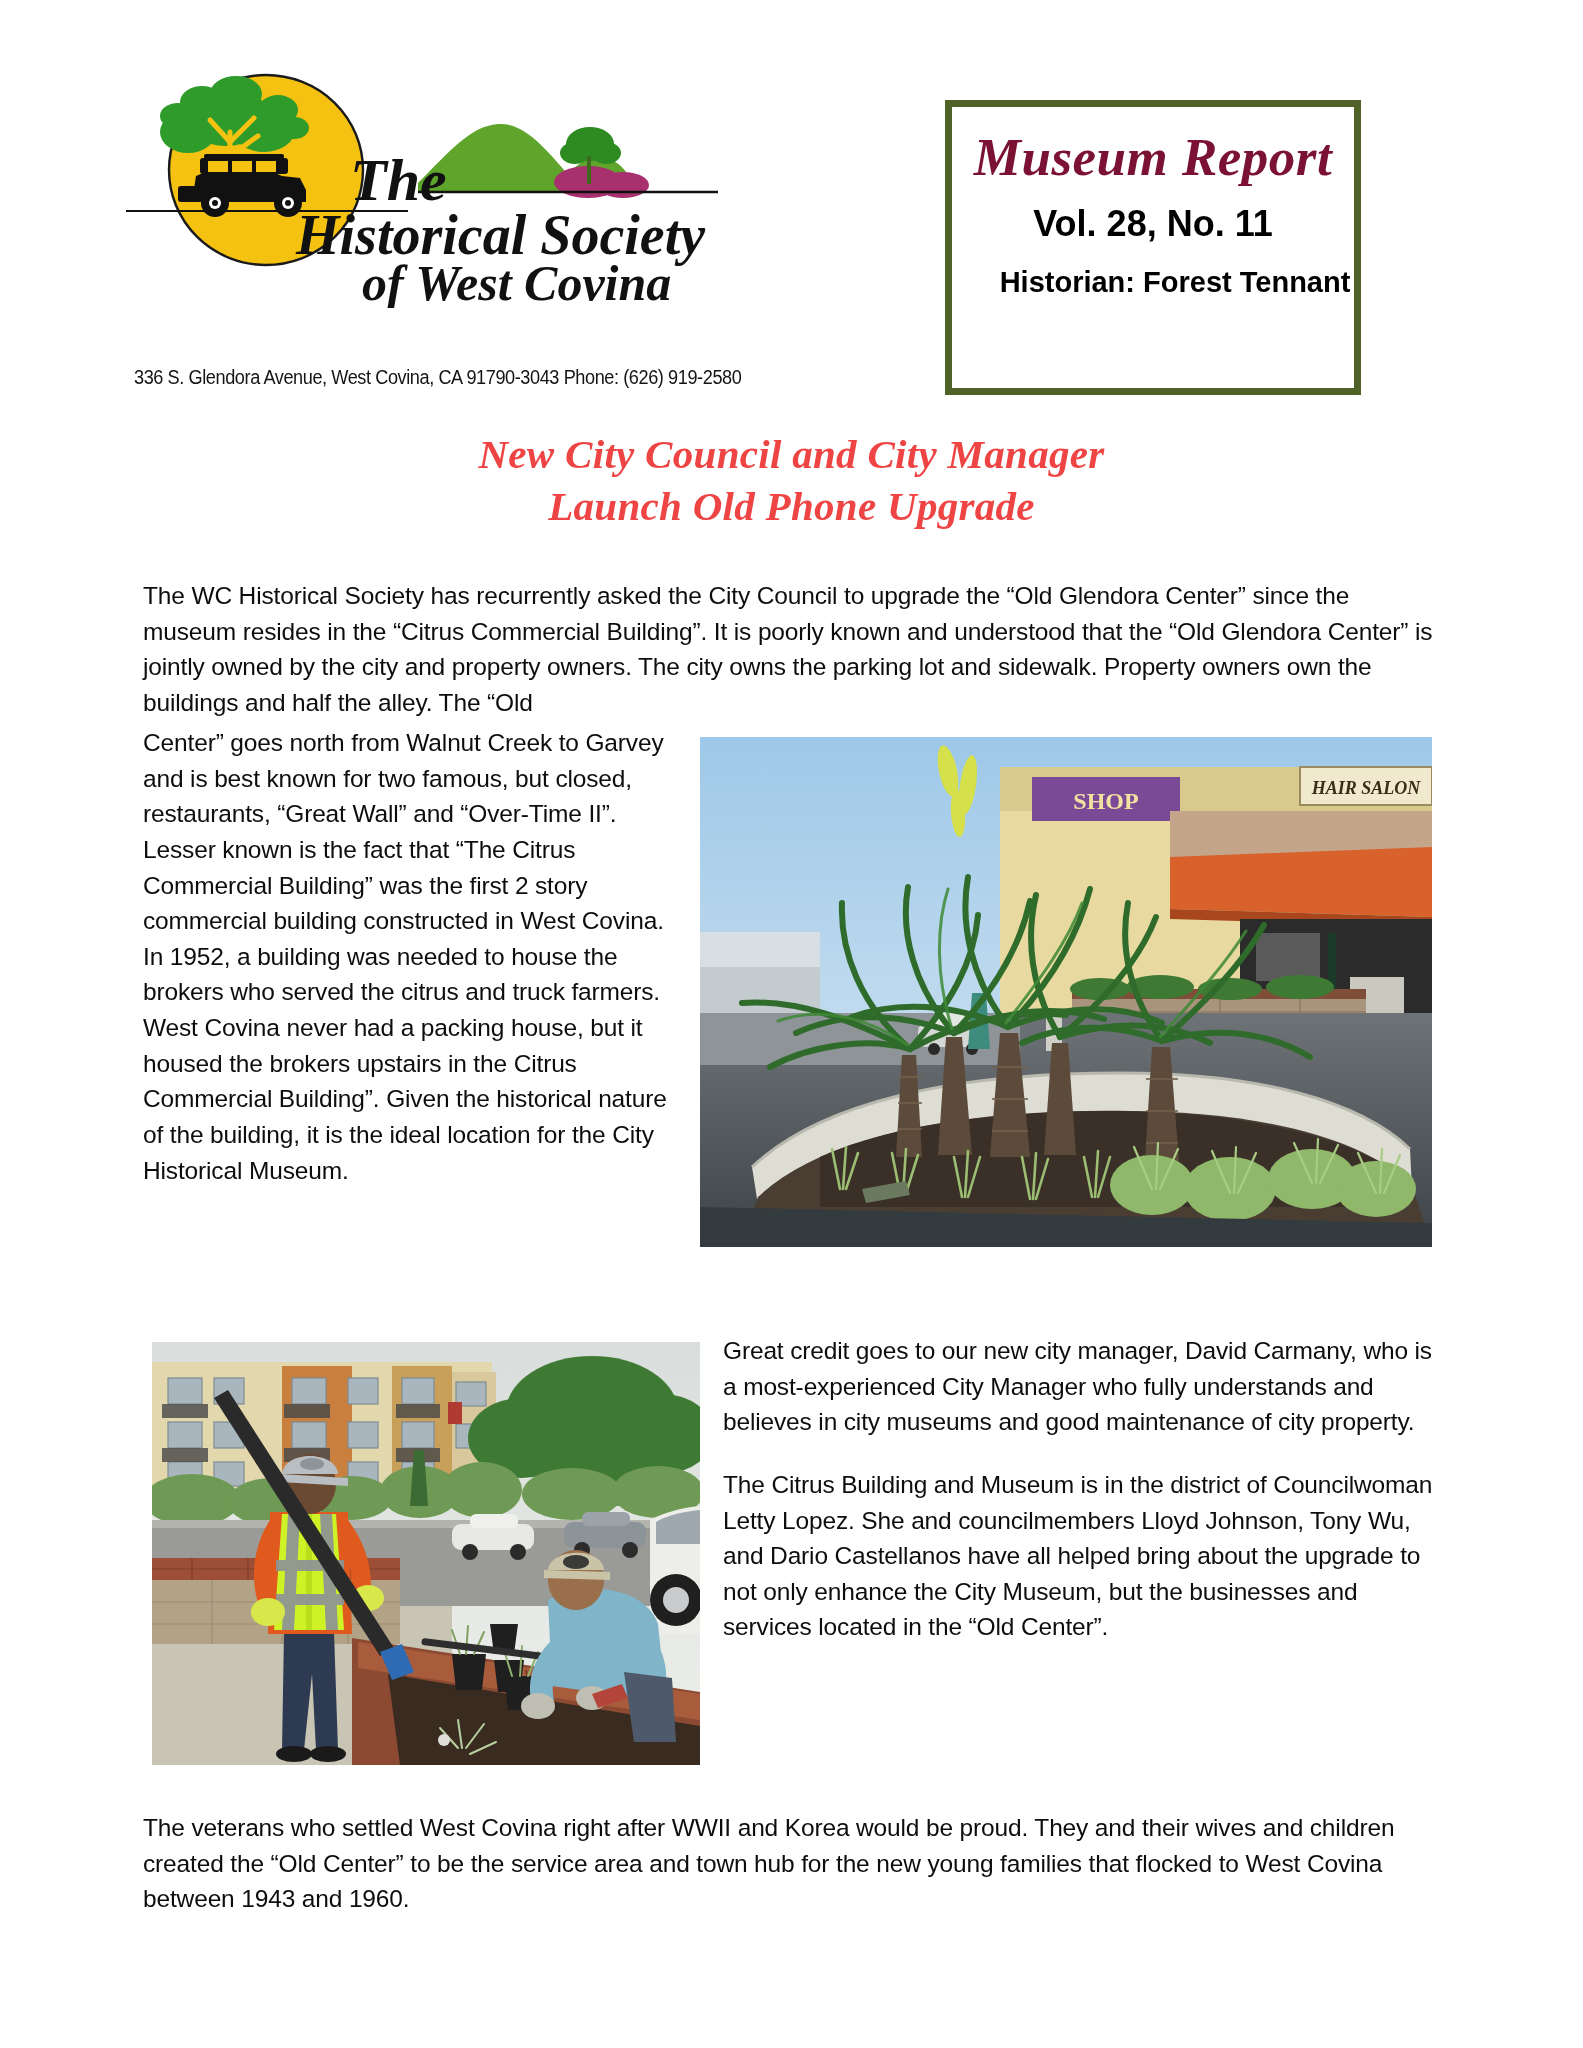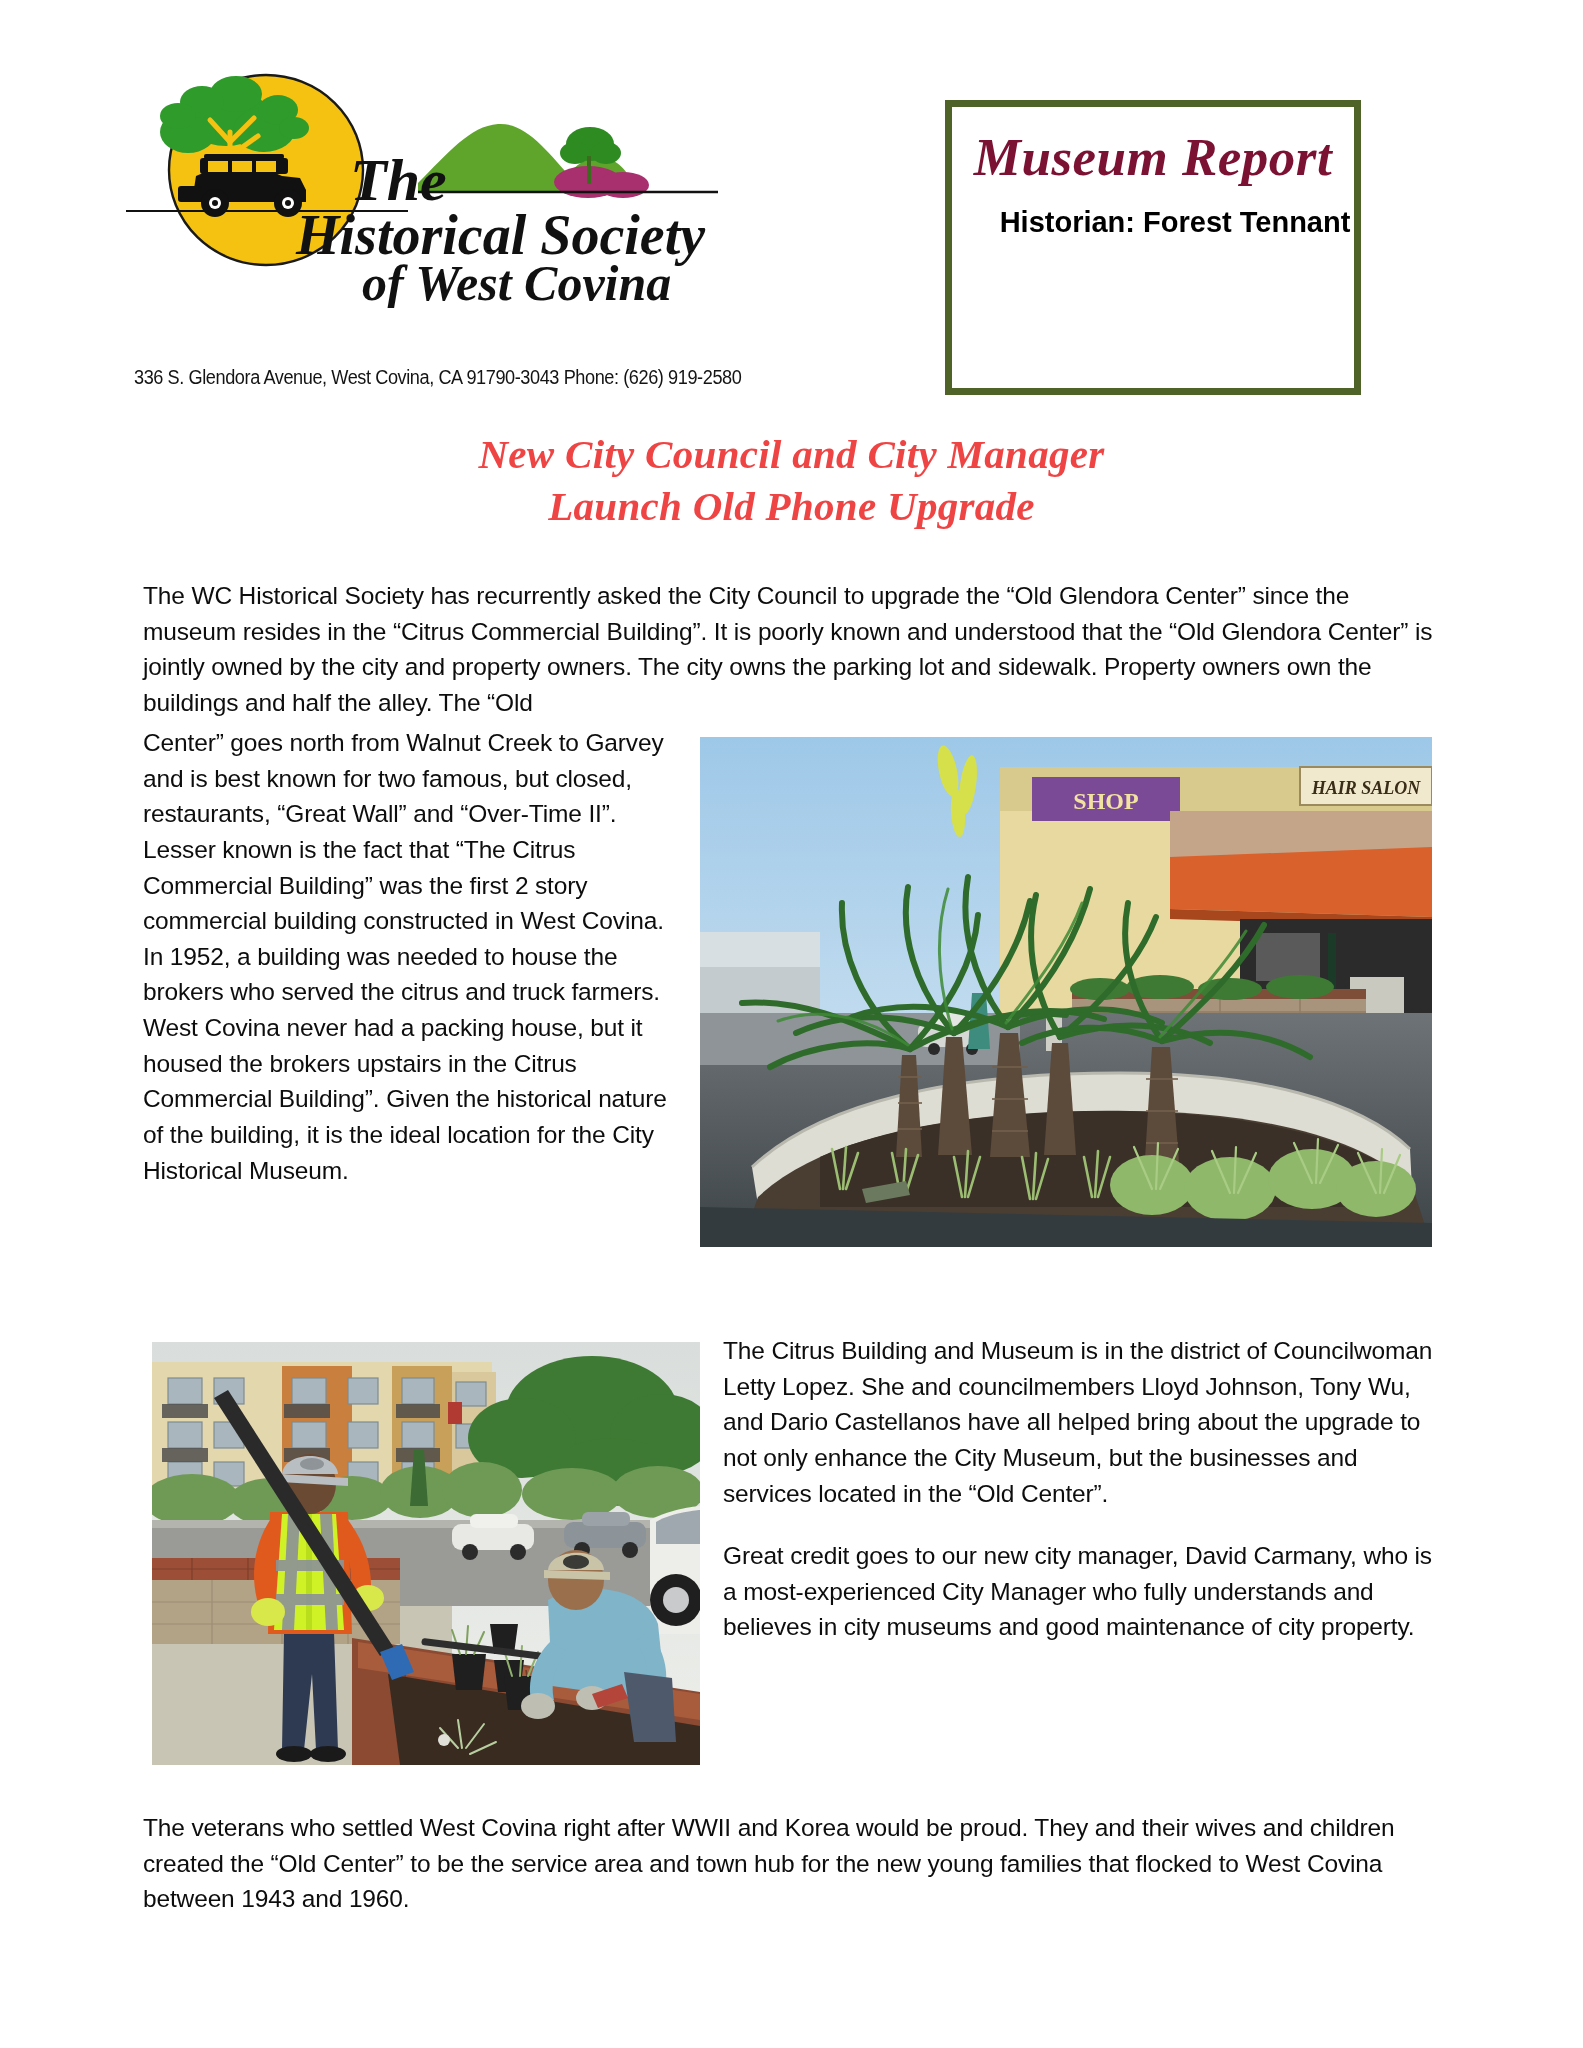--- a/index.html
+++ b/index.html
@@ -222,35 +222,36 @@
       <text x="232" y="142" font-family="Liberation Serif, serif" font-style="italic" font-weight="bold" font-size="60" fill="#111111">The</text>
       <text x="178" y="196" font-family="Liberation Serif, serif" font-style="italic" font-weight="bold" font-size="56" fill="#111111">Historical Society</text>
       <text x="244" y="242" font-family="Liberation Serif, serif" font-style="italic" font-weight="bold" font-size="50" fill="#111111">of West Covina</text>
     </svg>
   </div>
 
   <div class="org-address">336 S. Glendora Avenue, West Covina, CA 91790-3043   Phone: (626) 919-2580</div>
 
   <div class="report-box">
     <div class="report-title">Museum Report</div>
+    <div class="report-vol">Vol. 28, No. 11</div>
     <div class="report-historian">Historian: Forest Tennant</div>
   </div>
 
   <div class="headline">
     <div>New City Council and City Manager</div>
     <div>Launch Old Phone Upgrade</div>
   </div>
 
   <div class="body-text para-intro">The WC Historical Society has recurrently asked the City Council to upgrade the “Old Glendora Center” since the museum resides in the “Citrus Commercial Building”.  It is poorly known and understood that the “Old Glendora Center” is jointly owned by the city and property owners.  The city owns the parking lot and sidewalk.  Property owners own the buildings and half the alley.  The “Old</div>
 
   <div class="body-text col-left-wrap">Center” goes north from Walnut Creek to Garvey and is best known for two famous, but closed, restaurants, “Great Wall” and “Over-Time II”.  Lesser known is the fact that “The Citrus Commercial Building” was the first 2 story commercial building constructed in West Covina.  In 1952, a building was needed to house the brokers who served the citrus and truck farmers.  West Covina never had a packing house, but it housed the brokers upstairs in the Citrus Commercial Building”.  Given the historical nature of the building, it is the ideal location for the City Historical Museum.</div>
 
   <div class="body-text col-right-wrap">
+    <p>Great credit goes to our new city manager, David Carmany, who is a most-experienced City Manager who fully understands and believes in city museums and good maintenance of city property.</p>
     <p>The Citrus Building and Museum is in the district of Councilwoman Letty Lopez.  She and councilmembers Lloyd Johnson, Tony Wu, and Dario Castellanos have all helped bring about the upgrade to not only enhance the City Museum, but the businesses and services located in the “Old Center”.</p>
-    <p>Great credit goes to our new city manager, David Carmany, who is a most-experienced City Manager who fully understands and believes in city museums and good maintenance of city property.</p>
   </div>
 
   <div class="body-text para-final">The veterans who settled West Covina right after WWII and Korea would be proud.  They and their wives and children created the “Old Center” to be the service area and town hub for the new young families that flocked to West Covina between 1943 and 1960.</div>
 
   <div class="photo" id="photo-streetscape">
     <svg viewBox="0 0 732 510" preserveAspectRatio="none" xmlns="http://www.w3.org/2000/svg">
       <defs>
         <linearGradient id="sky1" x1="0" y1="0" x2="0" y2="1">
           <stop offset="0%" stop-color="#9EC8E8"></stop>
           <stop offset="100%" stop-color="#DCEAF4"></stop>

